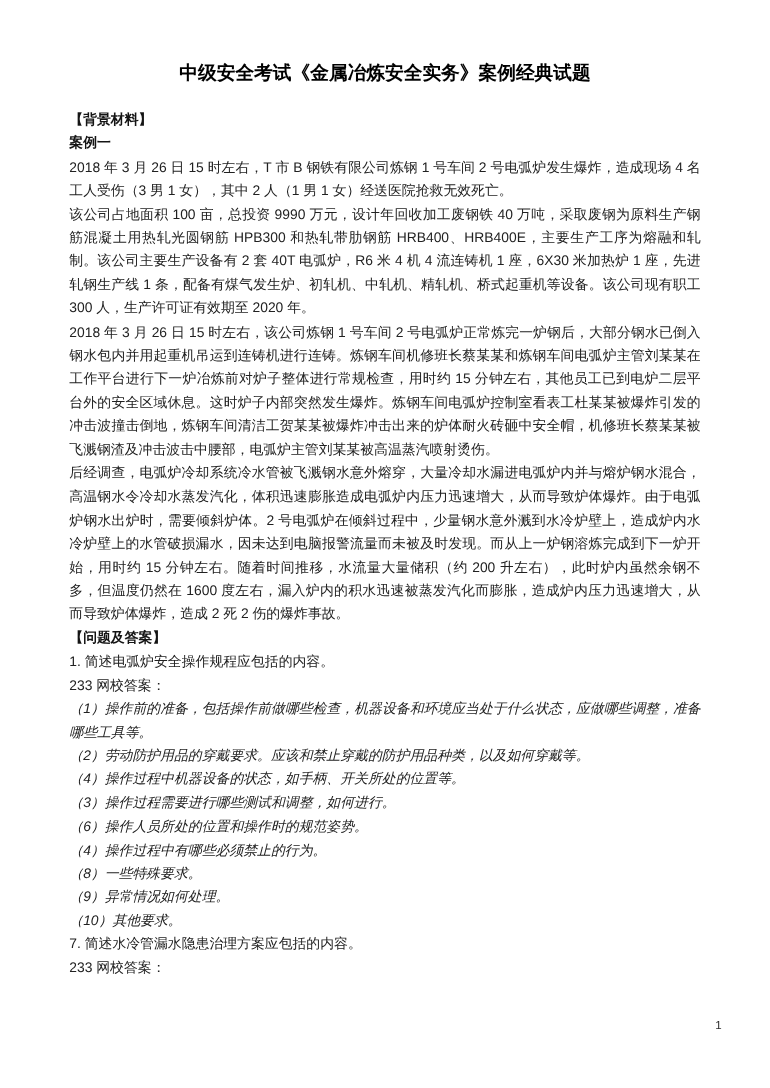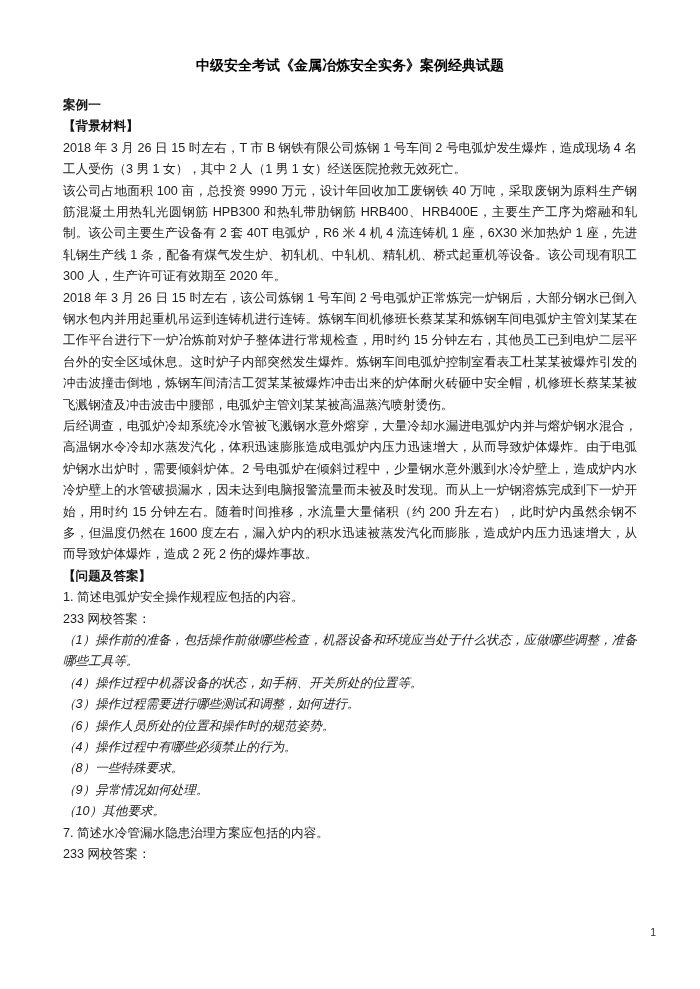--- a/index.html
+++ b/index.html
@@ -15,21 +15,21 @@
     margin: 0 auto;
     background: #ffffff;
     padding: 56px 63px 0 63px;
     font-family: "Liberation Sans", "DejaVu Sans", sans-serif;
     font-size: 12.6px;
     line-height: 21.4px;
     color: #212121;
     overflow: hidden;
   }
   .doc-title {
-    font-size: 14px;
+    font-size: 17px;
     font-weight: 700;
     text-align: center;
     margin: 0 0 20px 0;
     color: #000000;
     line-height: 1.35;
   }
   .bold-heading {
     font-weight: 700;
     color: #141414;
     margin: 0;
@@ -51,35 +51,36 @@
     color: #2b2b2b;
   }
 </style>
 </head>
 <body>
 
 <div class="page">
 
   <h1 class="doc-title">中级安全考试《金属冶炼安全实务》案例经典试题</h1>
 
+  <div class="bold-heading">【背景材料】</div>
+
   <div class="bold-heading">案例一</div>
-
-  <div class="bold-heading">【背景材料】</div>
 
   <p class="para">2018 年 3 月 26 日 15 时左右，T 市 B 钢铁有限公司炼钢 1 号车间 2 号电弧炉发生爆炸，造成现场 4 名工人受伤（3 男 1 女），其中 2 人（1 男 1 女）经送医院抢救无效死亡。</p>
   <p class="para">该公司占地面积 100 亩，总投资 9990 万元，设计年回收加工废钢铁 40 万吨，采取废钢为原料生产钢筋混凝土用热轧光圆钢筋 HPB300 和热轧带肋钢筋 HRB400、HRB400E，主要生产工序为熔融和轧制。该公司主要生产设备有 2 套 40T 电弧炉，R6 米 4 机 4 流连铸机 1 座，6X30 米加热炉 1 座，先进轧钢生产线 1 条，配备有煤气发生炉、初轧机、中轧机、精轧机、桥式起重机等设备。该公司现有职工 300 人，生产许可证有效期至 2020 年。</p>
   <p class="para">2018 年 3 月 26 日 15 时左右，该公司炼钢 1 号车间 2 号电弧炉正常炼完一炉钢后，大部分钢水已倒入钢水包内并用起重机吊运到连铸机进行连铸。炼钢车间机修班长蔡某某和炼钢车间电弧炉主管刘某某在工作平台进行下一炉冶炼前对炉子整体进行常规检查，用时约 15 分钟左右，其他员工已到电炉二层平台外的安全区域休息。这时炉子内部突然发生爆炸。炼钢车间电弧炉控制室看表工杜某某被爆炸引发的冲击波撞击倒地，炼钢车间清洁工贺某某被爆炸冲击出来的炉体耐火砖砸中安全帽，机修班长蔡某某被飞溅钢渣及冲击波击中腰部，电弧炉主管刘某某被高温蒸汽喷射烫伤。</p>
   <p class="para">后经调查，电弧炉冷却系统冷水管被飞溅钢水意外熔穿，大量冷却水漏进电弧炉内并与熔炉钢水混合，高温钢水令冷却水蒸发汽化，体积迅速膨胀造成电弧炉内压力迅速增大，从而导致炉体爆炸。由于电弧炉钢水出炉时，需要倾斜炉体。2 号电弧炉在倾斜过程中，少量钢水意外溅到水冷炉壁上，造成炉内水冷炉壁上的水管破损漏水，因未达到电脑报警流量而未被及时发现。而从上一炉钢溶炼完成到下一炉开始，用时约 15 分钟左右。随着时间推移，水流量大量储积（约 200 升左右），此时炉内虽然余钢不多，但温度仍然在 1600 度左右，漏入炉内的积水迅速被蒸发汽化而膨胀，造成炉内压力迅速增大，从而导致炉体爆炸，造成 2 死 2 伤的爆炸事故。</p>
 
   <div class="bold-heading">【问题及答案】</div>
 
   <p class="para">1. 简述电弧炉安全操作规程应包括的内容。</p>
   <p class="para">233 网校答案：</p>
 
   <p class="answer-item">（1）操作前的准备，包括操作前做哪些检查，机器设备和环境应当处于什么状态，应做哪些调整，准备哪些工具等。</p>
+  <p class="answer-item">（2）劳动防护用品的穿戴要求。应该和禁止穿戴的防护用品种类，以及如何穿戴等。</p>
   <p class="answer-item">（4）操作过程中机器设备的状态，如手柄、开关所处的位置等。</p>
   <p class="answer-item">（3）操作过程需要进行哪些测试和调整，如何进行。</p>
   <p class="answer-item">（6）操作人员所处的位置和操作时的规范姿势。</p>
   <p class="answer-item">（4）操作过程中有哪些必须禁止的行为。</p>
   <p class="answer-item">（8）一些特殊要求。</p>
   <p class="answer-item">（9）异常情况如何处理。</p>
   <p class="answer-item">（10）其他要求。</p>
 
   <p class="para">7. 简述水冷管漏水隐患治理方案应包括的内容。</p>
   <p class="para">233 网校答案：</p>

